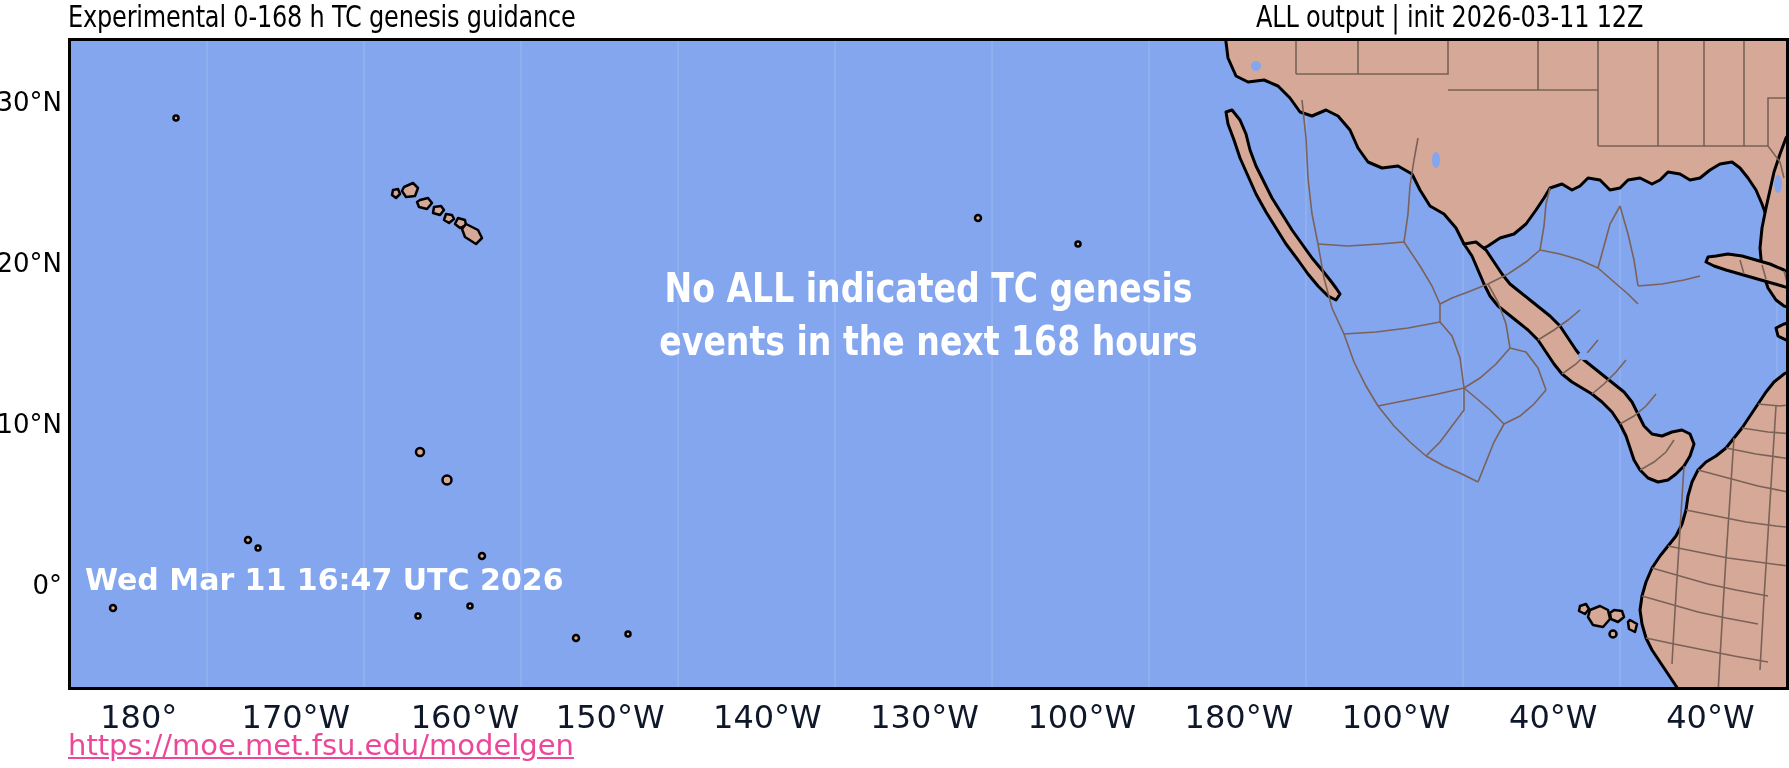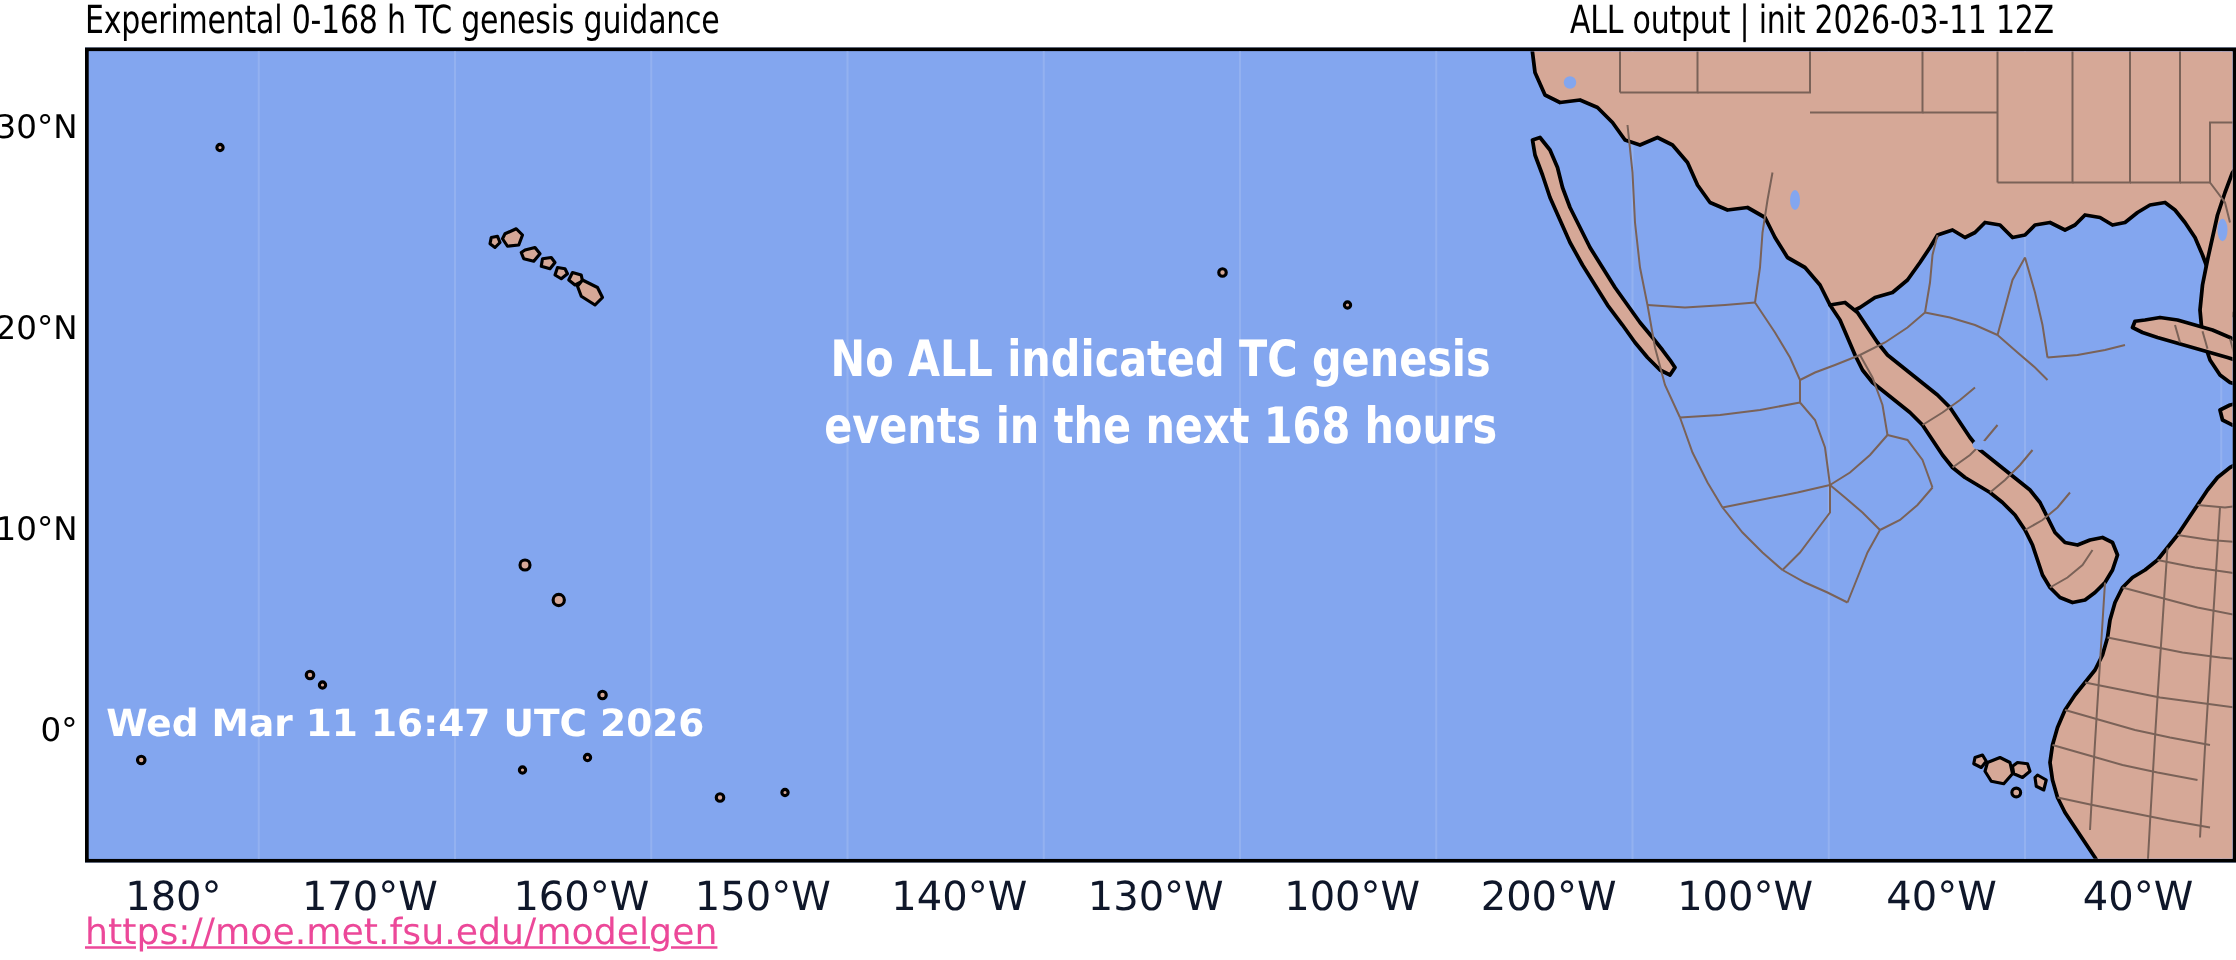--- a/index.html
+++ b/index.html
@@ -285,20 +285,20 @@
       <div class="ytick" style="top: 585.358px;">0°</div>
     </div>
   <div id="xticks">
       <div class="xtick" style="left: 138.726px;">180°</div>
       <div class="xtick" style="left: 295.895px; text-align: right;">170°W</div>
       <div class="xtick" style="left: 453.064px; margin-left: 12px;">160°W</div>
       <div class="xtick" style="left: 610.233px;">150°W</div>
       <div class="xtick" style="left: 767.402px;">140°W</div>
       <div class="xtick" style="left: 924.571px;">130°W</div>
       <div class="xtick" style="left: 1081.74px;">100°W</div>
-      <div class="xtick" style="left: 1238.91px;">200°W</div>
+      <div class="xtick" style="left: 1238.91px;">180°W</div>
       <div class="xtick" style="left: 1396.08px;">100°W</div>
       <div class="xtick" style="left: 1553.25px;">40°W</div>
       <div class="xtick" style="left: 1710.42px;">40°W</div>
     </div>
 
   <a class="url" href="#">https://moe.met.fsu.edu/modelgen</a>
 </div>
 
 </body></html>

